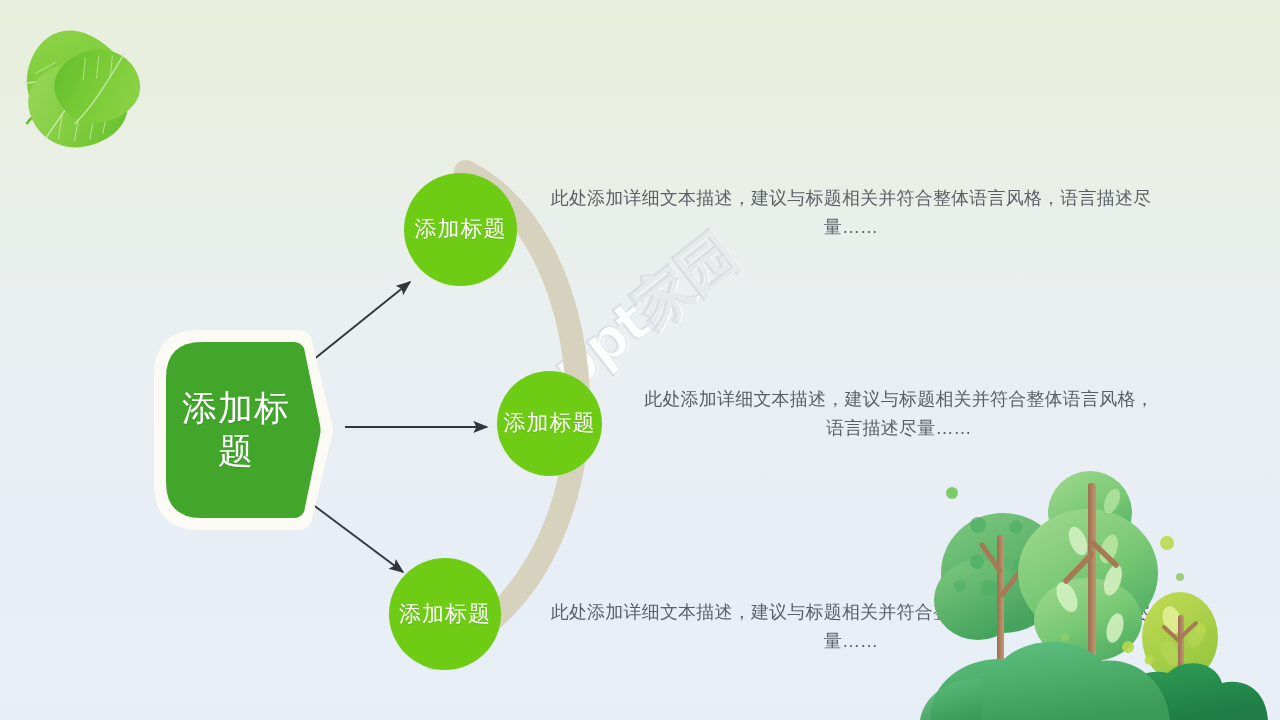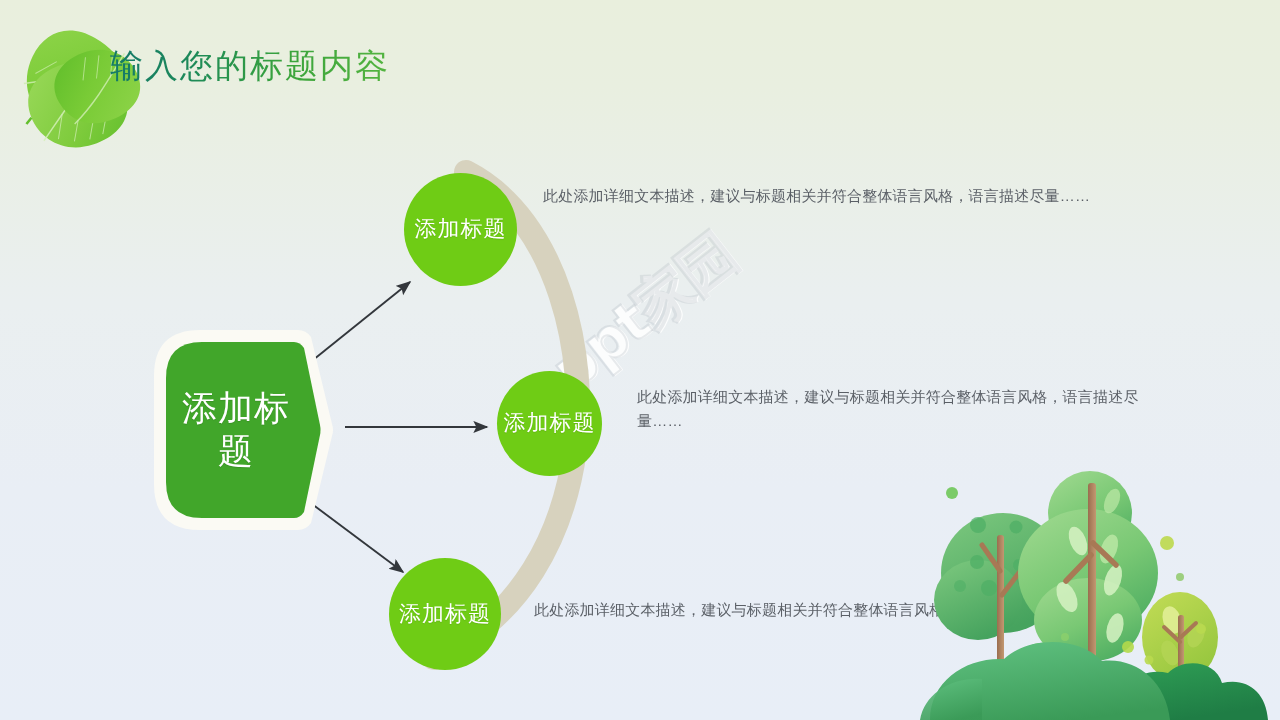--- a/index.html
+++ b/index.html
@@ -111,23 +111,24 @@
   .node-2 { left: 497px; top: 371px; width: 105px; height: 105px; }
   .node-3 { left: 389px; top: 558px; width: 112px; height: 112px; }
 
   
   .arrows { position: absolute; left: 0; top: 0; width: 1280px; height: 720px; pointer-events: none; }
 
   
   .desc {
     position: absolute;
     color: #5a5f66;
-    font-size: 15px;
+    font-size: 18px;
     line-height: 1.62;
     letter-spacing: 0.2px;
+    text-align: center;
   }
   .desc-1 { left: 543px; top: 184px; width: 616px; }
   .desc-2 { left: 637px; top: 385px; width: 524px; }
   .desc-3 { left: 534px; top: 598px; width: 634px; }
 
   
   .trees {
     position: absolute;
     right: 0;
     bottom: 0;
@@ -170,21 +171,20 @@
       <path d="M-44,38 l-7,4" stroke="#63bf2c" stroke-width="2.5" fill="none"></path>
     </g>
 
     <g transform="translate(116,118) rotate(155)">
       <path d="M0,0 C26,0 43,15 45,38 C47,61 29,75 3,73 C-22,71 -38,53 -38,32 C-38,11 -22,0 0,0 Z" fill="url(#lf1)"></path>
       <path d="M-35,55 C-15,42 10,23 40,12" stroke="#cdecae" stroke-width="1.4" fill="none" opacity="0.85"></path>
       <path d="M-23,58 L-12,39 M-11,64 L1,44 M2,68 L14,48" stroke="#cdecae" stroke-width="1" fill="none" opacity="0.7"></path>
     </g>
   </svg>
 
-  <div class="page-title">输入您的标题内容</div>
 
   <svg class="arc-band" viewBox="0 0 300 530">
     <path d="M 96 22 C 190 70 218 210 205 300 C 193 386 152 466 64 508" fill="none" stroke="#d7d2be" stroke-width="24" stroke-linecap="round"></path>
   </svg>
 
   <svg class="arrows" viewBox="0 0 1280 720">
     <defs>
       <marker id="ah" markerWidth="9" markerHeight="9" refX="7.2" refY="3.2" orient="auto" markerUnits="strokeWidth">
         <path d="M0,0 L8,3.2 L0,6.4 L1.6,3.2 Z" fill="#33373c"></path>
       </marker>

